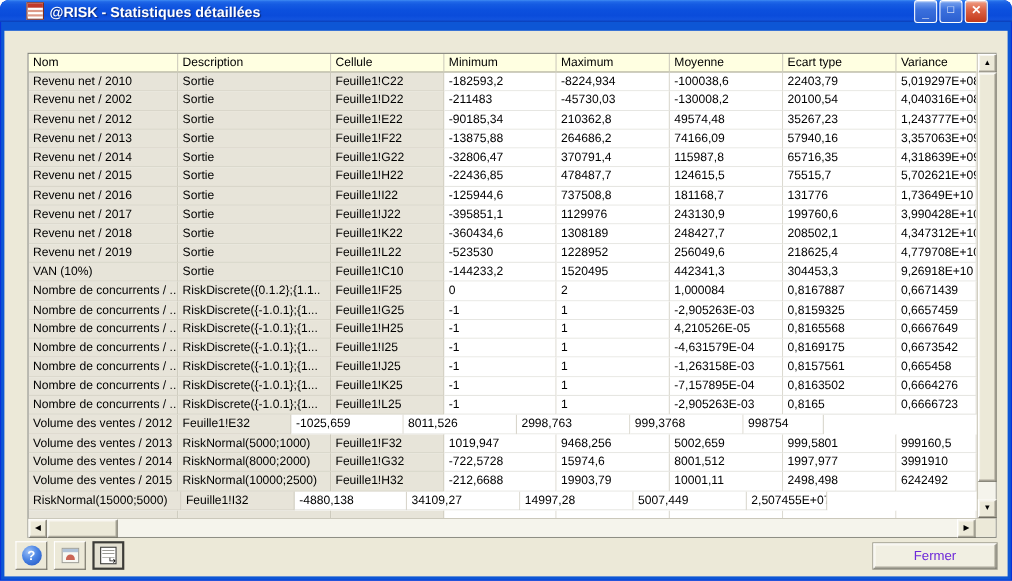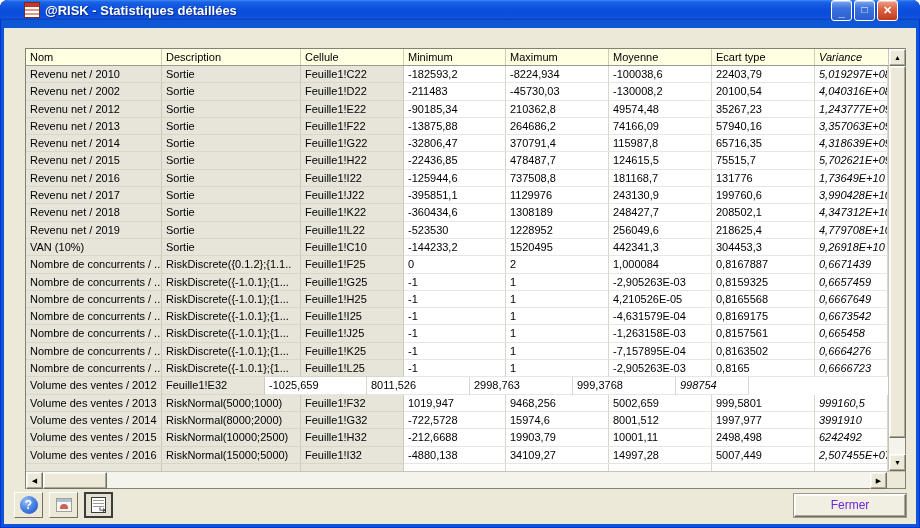--- a/index.html
+++ b/index.html
@@ -53,21 +53,21 @@
   }
   .grid-body { flex:1; overflow:hidden; }
   .trow { display:flex; height:17.3px; }
   .trow.partial { height:10px; overflow:hidden; }
   .cell {
     font-size:11px; color:#000; padding:2px 0 0 4px; white-space:nowrap; overflow:hidden;
   }
   .cell.lab { background:#E7E4D9; border-right:1px solid #cdcabd; border-bottom:1px solid #d9d6ca; }
   .cell.val { background:#FFFFFF; border-right:1px solid #d9d6cc; border-bottom:1px solid #e6e6e2; }
   .col0{width:136px;} .col1{width:139px;} .col2{width:103px;} .col3{width:102px;}
-  .col4{width:103px;} .col5{width:103px;} .col6{width:103px;} .col7{width:73px; border-right:none;font-style:italic;}
+  .col4{width:103px;} .col5{width:103px;} .col6{width:103px;} .col7{width:73px; border-right:none;}
   
   .vscroll { width:17px; background:#F5F4EC; display:flex; flex-direction:column; border-left:1px solid #c6c3b4; }
   .hscroll-row { height:17px; display:flex; flex:none; border-top:1px solid #c6c3b4; }
   .hscroll { width:862px; background:#F5F4EC; display:flex; }
   .hscroll-corner { width:18px; background:#ECE9D8; }
   .sbtn {
     width:17px; height:17px; flex:none; background:#ECE9D8;
     border:1px solid; border-color:#fff #716F64 #716F64 #fff;
     box-shadow: inset -1px -1px 0 #aca899, inset 1px 1px 0 #f7f6ef;
     display:flex; align-items:center; justify-content:center;
@@ -363,21 +363,20 @@
                 <div class="cell col0 lab">Volume des ventes / 2015</div>
                 <div class="cell col1 lab">RiskNormal(10000;2500)</div>
                 <div class="cell col2 lab">Feuille1!H32</div>
                 <div class="cell col3 val">-212,6688</div>
                 <div class="cell col4 val">19903,79</div>
                 <div class="cell col5 val">10001,11</div>
                 <div class="cell col6 val">2498,498</div>
                 <div class="cell col7 val">6242492</div>
               </div>
               <div class="trow">
-                <div class="cell col0 lab">Volume des ventes / 2016</div>
                 <div class="cell col1 lab">RiskNormal(15000;5000)</div>
                 <div class="cell col2 lab">Feuille1!I32</div>
                 <div class="cell col3 val">-4880,138</div>
                 <div class="cell col4 val">34109,27</div>
                 <div class="cell col5 val">14997,28</div>
                 <div class="cell col6 val">5007,449</div>
                 <div class="cell col7 val">2,507455E+07</div>
               </div>
               <div class="trow partial">
                 <div class="cell col0 lab"></div>

